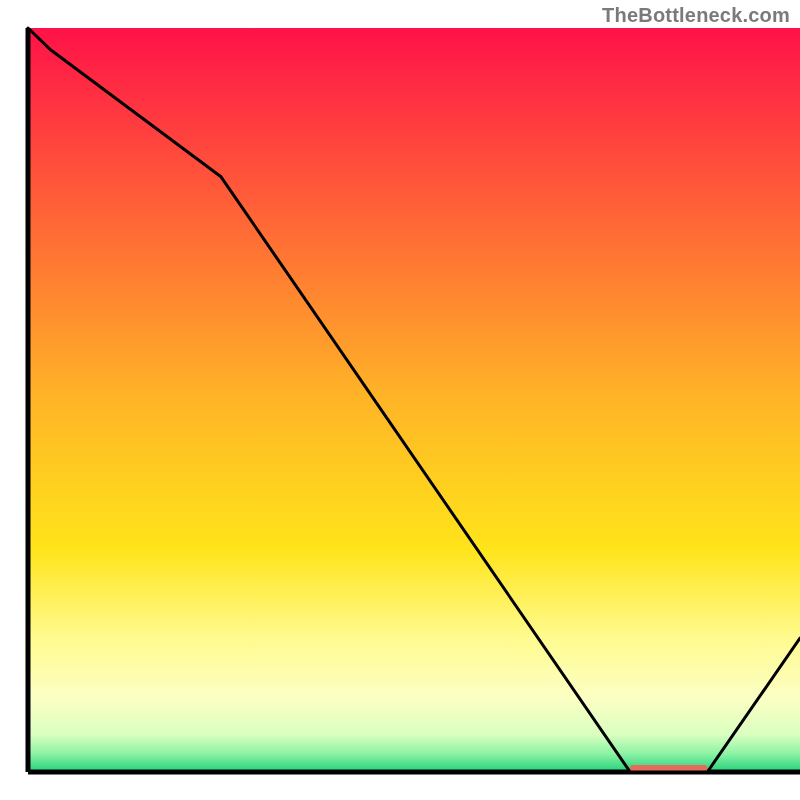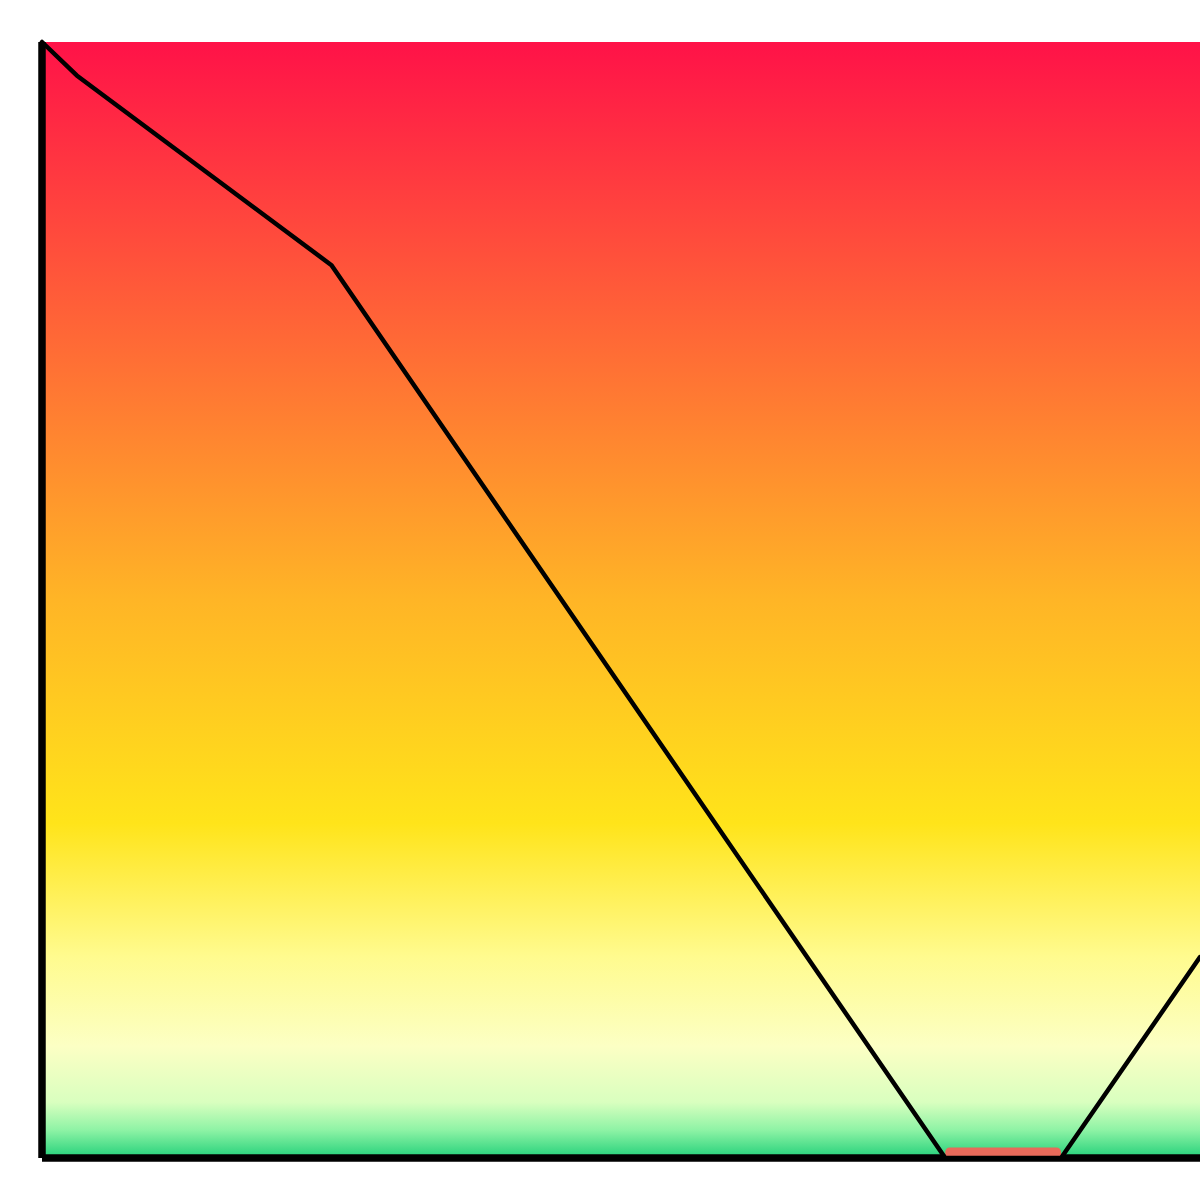--- a/index.html
+++ b/index.html
@@ -26,20 +26,21 @@
     z-index: 10;
   }
   svg {
     display: block;
   }
 </style>
 </head>
 <body>
 
 <div class="chart-container">
+  <div class="watermark">TheBottleneck.com</div>
   <svg id="chart-svg" width="800" height="800" viewBox="0 0 800 800">
       <defs>
         <linearGradient id="bg-grad" x1="0" y1="0" x2="0" y2="1">
           <stop offset="0%" stop-color="#ff1248"></stop>
           <stop offset="50%" stop-color="#ffb526"></stop>
           <stop offset="70%" stop-color="#ffe41a"></stop>
           <stop offset="82%" stop-color="#fffb8f"></stop>
           <stop offset="90%" stop-color="#fcffc4"></stop>
           <stop offset="95%" stop-color="#d9ffbf"></stop>
           <stop offset="97.5%" stop-color="#8ef3a5"></stop>

